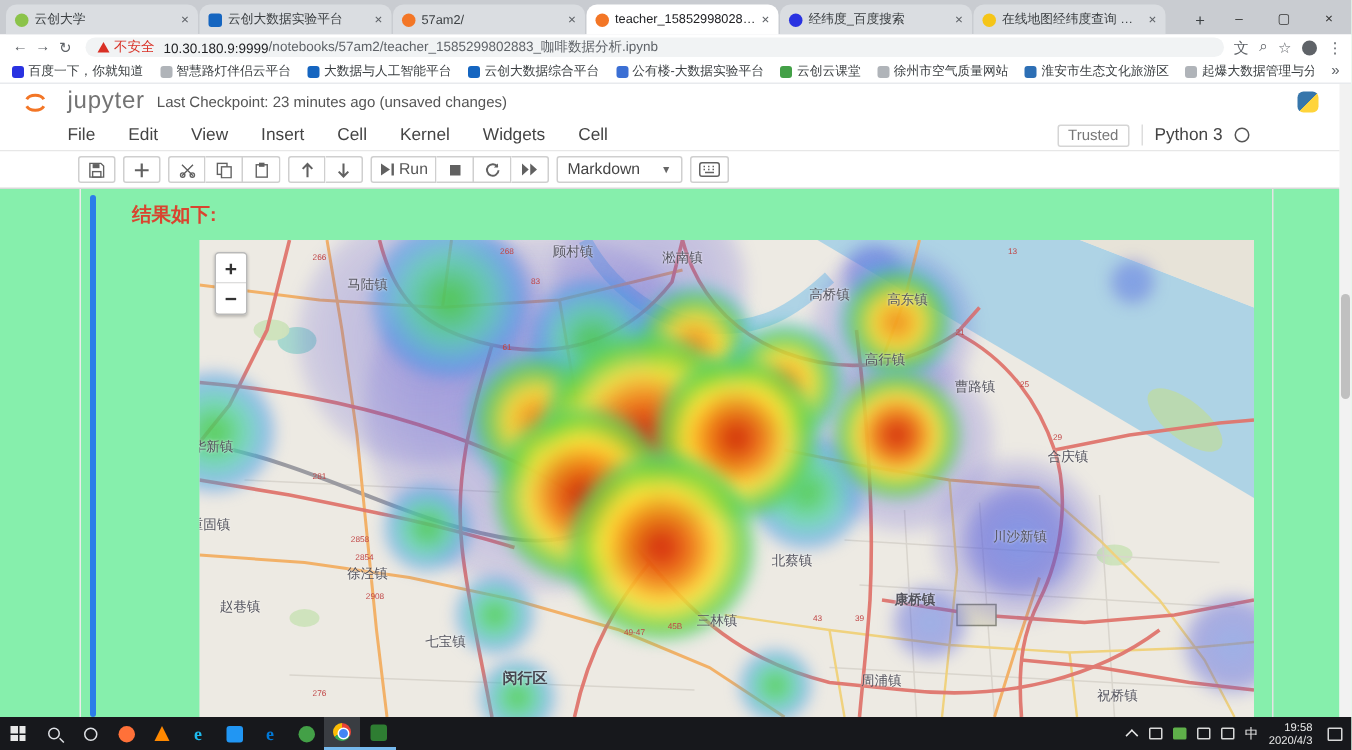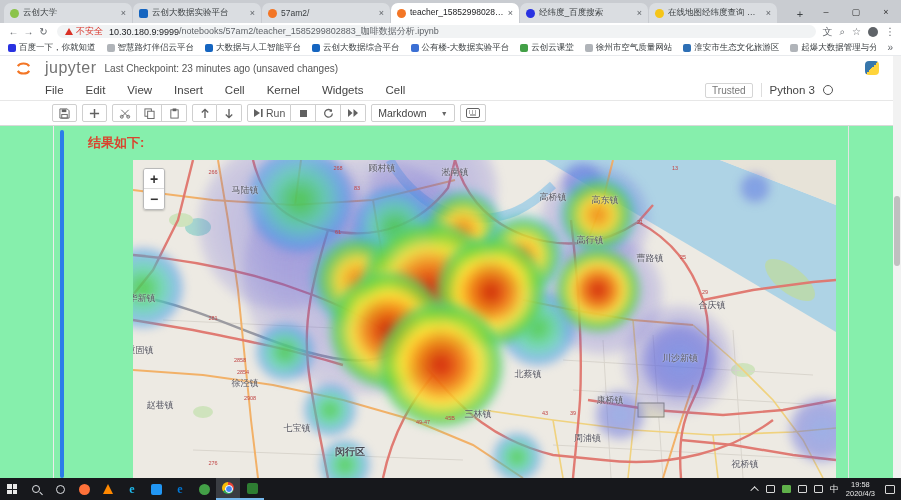--- a/index.html
+++ b/index.html
@@ -98,21 +98,21 @@
   .ic-cone { width:0; height:0; border-left:5px solid transparent; border-right:5px solid transparent; border-bottom:10px solid #ff8800; }
   .ic-e { font-size:12px; font-weight:bold; font-family:"Liberation Serif", serif; line-height:1; }
   .ic-chrome { width:12px; height:12px; border-radius:50%; background:conic-gradient(#ea4335 0 33%, #34a853 33% 66%, #fbbc05 66% 100%); position:relative; }
   .ic-chrome::after { content:""; position:absolute; left:3px; top:3px; width:6px; height:6px; border-radius:50%; background:#4285f4; border:1px solid #fff; }
   .ic-square { width:11px; height:11px; border-radius:2px; }
   .tray { margin-left:auto; display:flex; align-items:center; gap:7px; padding-right:6px; color:#e8e8e8; }
   .chev { width:6px; height:6px; border-left:1.5px solid #e8e8e8; border-top:1.5px solid #e8e8e8; transform:rotate(45deg) translateY(2px); }
   .tray-ic { width:9px; height:8px; border:1px solid #d8d8d8; border-radius:1px; }
   .tray-ic.fill { background:#5fb04a; border-color:#5fb04a; }
   .ime { font-size:9px; }
-  .clock { text-align:center; font-size:7.5px; line-height:1.25; }
+  .clock { text-align:right; font-size:7.5px; line-height:1.25; }
   .notif { width:10px; height:9px; border:1px solid #d8d8d8; border-radius:1px; margin-left:3px; }
 </style>
 </head>
 <body>
 
 <div id="stage">
 
   <div class="tabstrip">
     <div style="display:flex;align-items:flex-end;flex:1;min-width:0;">
         <div class="tab">
@@ -437,22 +437,22 @@
           <div class="mlabel" style="left: 112px; top: 30px;">马陆镇</div>
           <div class="mlabel" style="left: 249px; top: 8px;">顾村镇</div>
           <div class="mlabel" style="left: 322px; top: 12px;">淞南镇</div>
           <div class="mlabel" style="left: 420px; top: 21px; margin-top: 16px;">高桥镇</div>
           <div class="mlabel" style="left: 472px; top: 40px;">高东镇</div>
           <div class="mlabel" style="left: 457px; top: 80px;">高行镇</div>
           <div class="mlabel" style="left: 517px; top: 98px;">曹路镇</div>
           <div class="mlabel" style="left: 579px; top: 145px;">合庆镇</div>
           <div class="mlabel" style="left: 547px; top: 198px;">川沙新镇</div>
           <div class="mlabel" style="left: 612px; top: 304px;">祝桥镇</div>
-          <div class="mlabel" style="left: 432px; top: 278px; padding-left: 45px;">周浦镇</div>
-          <div class="mlabel" style="left: 477px; top: 240px;">康桥镇</div>
+          <div class="mlabel" style="left: 432px; top: 294px; padding-left: 45px;">周浦镇</div>
+          <div class="mlabel" style="left: 477px; top: 240px; font-weight: bold;">康桥镇</div>
           <div class="mlabel" style="left: 395px; top: 214px;">北蔡镇</div>
           <div class="mlabel" style="left: 345px; top: 254px;">三林镇</div>
           <div class="mlabel big" style="left: 217px; top: 292px;">闵行区</div>
           <div class="mlabel" style="left: 164px; top: 268px;">七宝镇</div>
           <div class="mlabel" style="left: 112px; top: 223px;">徐泾镇</div>
           <div class="mlabel" style="left: 7px; top: 190px;">重固镇</div>
           <div class="mlabel" style="left: 27px; top: 245px;">赵巷镇</div>
           <div class="mlabel" style="left: 9px; top: 138px;">华新镇</div>
           <div class="rnum" style="left: 80px; top: 12px;">266</div>
           <div class="rnum" style="left: 205px; top: 8px;">268</div>

